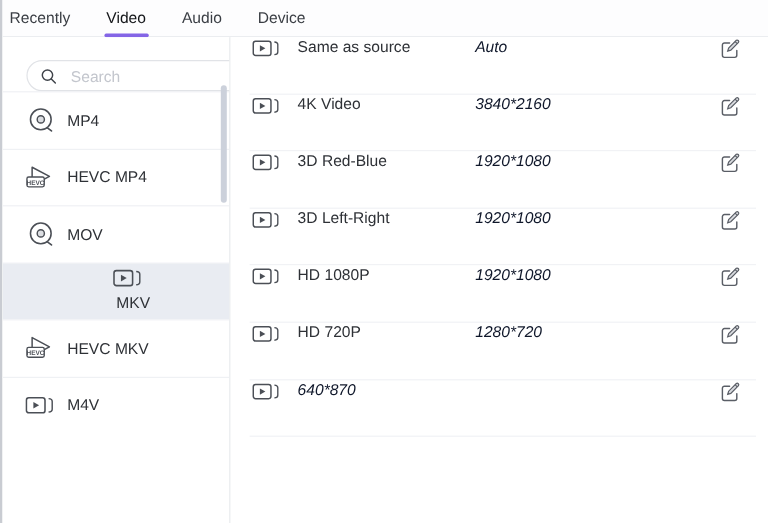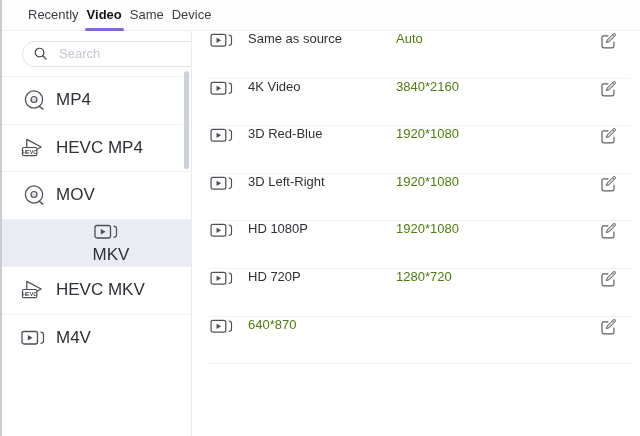--- a/index.html
+++ b/index.html
@@ -3,84 +3,84 @@
 <meta charset="utf-8">
 <style>
   html,body{margin:0;padding:0;background:#fff;}
   .app{
     width:640px;height:436px;position:relative;overflow:hidden;background:#fff;
     font-family:"Liberation Sans",sans-serif;color:#2e3136;box-sizing:border-box;
     border-left:2px solid #c9ccd2;
   }
   
   .tabbar{
-    height:31px;display:flex;align-items:center;gap:4px;padding-left:24px;
+    height:31px;display:flex;align-items:center;gap:26px;padding-left:4px;
     border-bottom:1px solid #ebedf0;background:#fdfdfe;box-sizing:border-box;
   }
   .tab{
     position:relative;height:31px;line-height:29px;font-size:13px;color:#3a3e44;
     cursor:pointer;white-space:nowrap;padding:0 2px;
   }
-  .tab.active{font-weight:bold;color:#131518;}
+  .tab.active{font-weight:normal;color:#131518;}
   .tab.active::after{
     content:"";position:absolute;left:0;right:0;bottom:0;height:3px;
     border-radius:2px;background:#8465e6;
   }
   
   .body{display:flex;height:405px;}
   .sidebar{
     width:189px;min-width:189px;position:relative;border-right:1px solid #e9ebee;
     background:#fff;overflow:hidden;
   }
-  .search-wrap{height:45px;display:flex;align-items:center;padding:0 20px;box-sizing:border-box;}
+  .search-wrap{height:45px;display:flex;align-items:flex-end;padding:0 20px;box-sizing:border-box;}
   .search-box{
     flex:1;height:26px;border:1px solid #e1e3e7;border-radius:13px;
     display:flex;align-items:center;padding:0 10px;gap:9px;background:#fff;box-sizing:border-box;
   }
   .search-box input{
     border:none;outline:none;flex:1;min-width:0;font-size:13px;color:#33363c;
     font-family:"Liberation Sans",sans-serif;background:transparent;
   }
   .search-box input::placeholder{color:#c3c6cd;}
   .format-list{position:relative;}
   .format-item{
     height:47.5px;display:flex;align-items:center;padding-left:19px;box-sizing:border-box;
     border-top:1px solid #eff1f4;cursor:pointer;
   }
   .format-item.selected{background:#e9ecf2;flex-direction:column;}
-  .format-item .fmt-label{margin-left:10px;font-size:17px;color:#2e3136;}
+  .format-item .fmt-label{margin-left:10px;font-size:13px;color:#2e3136;}
   .fmt-icon{width:25px;height:25px;display:flex;align-items:center;justify-content:center;}
   .scroll-thumb{
     position:absolute;right:2px;top:40px;width:5px;height:98px;border-radius:3px;
     background:#ccd1db;
   }
   
   .panel{flex:1;overflow:hidden;background:#fff;}
   .preset-list{margin:0 10px 0 16px;}
   .preset-row{
     height:47.6px;display:flex;align-items:flex-start;border-bottom:1px solid #f1f2f5;
     box-sizing:border-box;padding-left:2px;cursor:pointer;
   }
   .preset-row .p-icon{width:26px;margin-right:12px;display:flex;align-items:center;}
   .preset-row .p-name{width:148px;font-size:13px;color:#2e3136;}
-  .preset-row .p-res{flex:1;font-size:13px;color:#4d7c0f;}
+  .preset-row .p-res{flex:1;font-size:13px;color:#0f172a;font-style:italic;}
   .edit-btn{
     width:20px;height:20px;margin-right:12px;display:flex;align-items:center;justify-content:center;
     cursor:pointer;background:none;border:none;padding:0;
   }
 </style>
 </head>
 <body>
 
 <div class="app">
 
   <div class="tabbar" id="tabbar">
       <div class="tab"><span>Recently</span></div>
       <div class="tab active"><span>Video</span></div>
-      <div class="tab"><span>Same</span></div>
+      <div class="tab"><span>Audio</span></div>
       <div class="tab"><span>Device</span></div>
     </div>
 
   <div class="body">
 
     <div class="sidebar">
       <div class="search-wrap">
         <div class="search-box">
           <span style="display:flex;">
             <svg width="15" height="15" viewBox="0 0 16 16">

